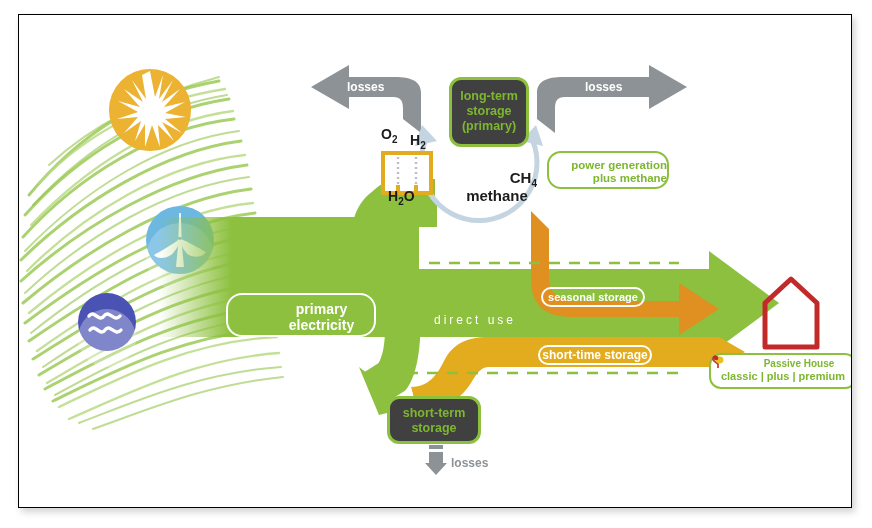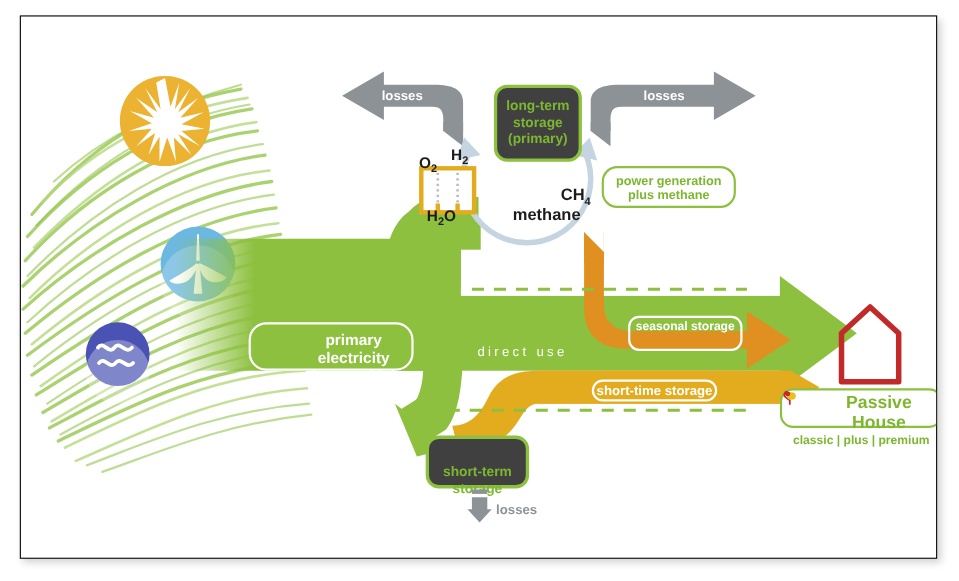--- a/index.html
+++ b/index.html
@@ -154,71 +154,71 @@
   </svg>
 
   <svg class="abs" style="left:362px;top:136px;" width="52" height="46">
     <rect x="2" y="2" width="48" height="40" fill="#fff" stroke="#e3ab1e" stroke-width="4"></rect>
     <line x1="17" y1="6" x2="17" y2="34" stroke="#bdbdbd" stroke-width="2.4" stroke-dasharray="2,3"></line>
     <line x1="35" y1="6" x2="35" y2="34" stroke="#bdbdbd" stroke-width="2.4" stroke-dasharray="2,3"></line>
     <line x1="17" y1="34" x2="17" y2="42" stroke="#e3ab1e" stroke-width="4"></line>
     <line x1="35" y1="34" x2="35" y2="42" stroke="#e3ab1e" stroke-width="4"></line>
   </svg>
 
-  <span class="chem" style="left:362px;top:125px;font-size:14px;"><span>O</span><sub style="font-size:10px;">2</sub></span>
+  <span class="chem" style="left:362px;top:111px;font-size:14px;"><span>O</span><sub style="font-size:10px;">2</sub></span>
   <span class="chem" style="left:391px;top:117px;font-size:14px;"><span>H</span><sub style="font-size:10px;">2</sub></span>
   <span class="chem" style="left:369px;top:173px;font-size:14px;"><span>H</span><sub style="font-size:10px;">2</sub><span>O</span></span>
 
   <div class="chem" style="left:438px;top:154px;width:80px;text-align:right;font-size:15px;">
     <span>CH</span><sub style="font-size:10px;">4</sub>
   </div>
   <div class="chem" style="left:438px;top:172px;width:80px;text-align:center;font-size:15px;">methane</div>
 
   <div class="grn-box" style="left:430px;top:62px;width:80px;height:70px;font-size:12.5px;padding-top:9px;box-sizing:border-box;">
     <div>long-term</div>
     <div>storage</div>
     <div>(primary)</div>
   </div>
 
-  <div class="pill" style="left:528px;top:136px;width:122px;height:38px;font-size:11.5px;padding-top:6px;box-sizing:border-box;">
+  <div class="pill" style="left:528px;top:136px;width:122px;height:38px;font-size:11.5px;padding-top:6px;box-sizing:border-box;text-align:right;">
     <div>power generation</div>
     <div>plus methane</div>
   </div>
 
-  <div class="grn-box" style="left:368px;top:381px;width:94px;height:48px;font-size:12.5px;padding-top:23px;box-sizing:border-box;">
+  <div class="grn-box" style="left:368px;top:381px;width:94px;height:48px;font-size:12.5px;padding-top:7px;box-sizing:border-box;">
     <div>short-term</div>
     <div>storage</div>
   </div>
 
   <svg class="abs" style="left:406px;top:430px;" width="22" height="30">
     <polygon points="4,0 18,0 18,4 4,4" fill="#8c9296"></polygon>
     <polygon points="4,7 18,7 18,18 22,18 11,30 0,18 4,18" fill="#8c9296"></polygon>
   </svg>
   <span class="loss-grey" style="left:432px;top:441px;">losses</span>
 
   <div class="pill-white" style="left:207px;top:278px;width:150px;height:44px;font-size:14px;padding-top:6px;box-sizing:border-box;padding-left:41px;">
     <div>primary electricity</div>
     <div>(renewable)</div>
   </div>
 
   <div class="abs lbl" style="left:415px;top:298px;font-size:12px;letter-spacing:3px;">direct use</div>
 
-  <div class="pill-white" style="left:552px;top:272px;width:104px;height:32px;font-size:11px;border-radius:10px;padding-top:2px;box-sizing:border-box;">seasonal storage</div>
+  <div class="pill-white" style="left:522px;top:272px;width:104px;height:20px;font-size:11px;border-radius:10px;padding-top:2px;box-sizing:border-box;">seasonal storage</div>
 
   <div class="pill-white" style="left:519px;top:330px;width:114px;height:20px;font-size:12px;border-radius:10px;padding-top:2px;box-sizing:border-box;">short-time storage</div>
 
   <svg class="abs" style="left:740px;top:258px;" width="64" height="76">
     <path d="M6,74 L6,30 L32,6 L58,30 L58,74 Z" fill="none" stroke="#c22a2a" stroke-width="5" stroke-linejoin="round"></path>
   </svg>
 
   <div class="pill" style="left:690px;top:338px;width:148px;height:36px;border-radius:12px;padding-top:3px;box-sizing:border-box;">
     <div style="display:flex;align-items:center;justify-content:center;gap:4px;">
       <svg width="14" height="14" viewBox="0 0 14 14">
         <path d="M5,1 C2,1 1,4 3,6 L7,9 L7,13" fill="none" stroke="#c22a2a" stroke-width="1.6"></path>
         <ellipse cx="8.5" cy="5" rx="4" ry="3.4" fill="#e8c11c"></ellipse>
         <ellipse cx="5" cy="3" rx="2.4" ry="2.2" fill="#c22a2a"></ellipse>
       </svg>
-      <span style="font-size:16px;padding-left:32px;">Passive House</span>
+      <span style="font-size:10px;padding-left:32px;">Passive House</span>
     </div>
     <div style="font-size:11px;margin-top:0px;">classic | plus | premium</div>
   </div>
 
 </div>
 
 </body></html>

